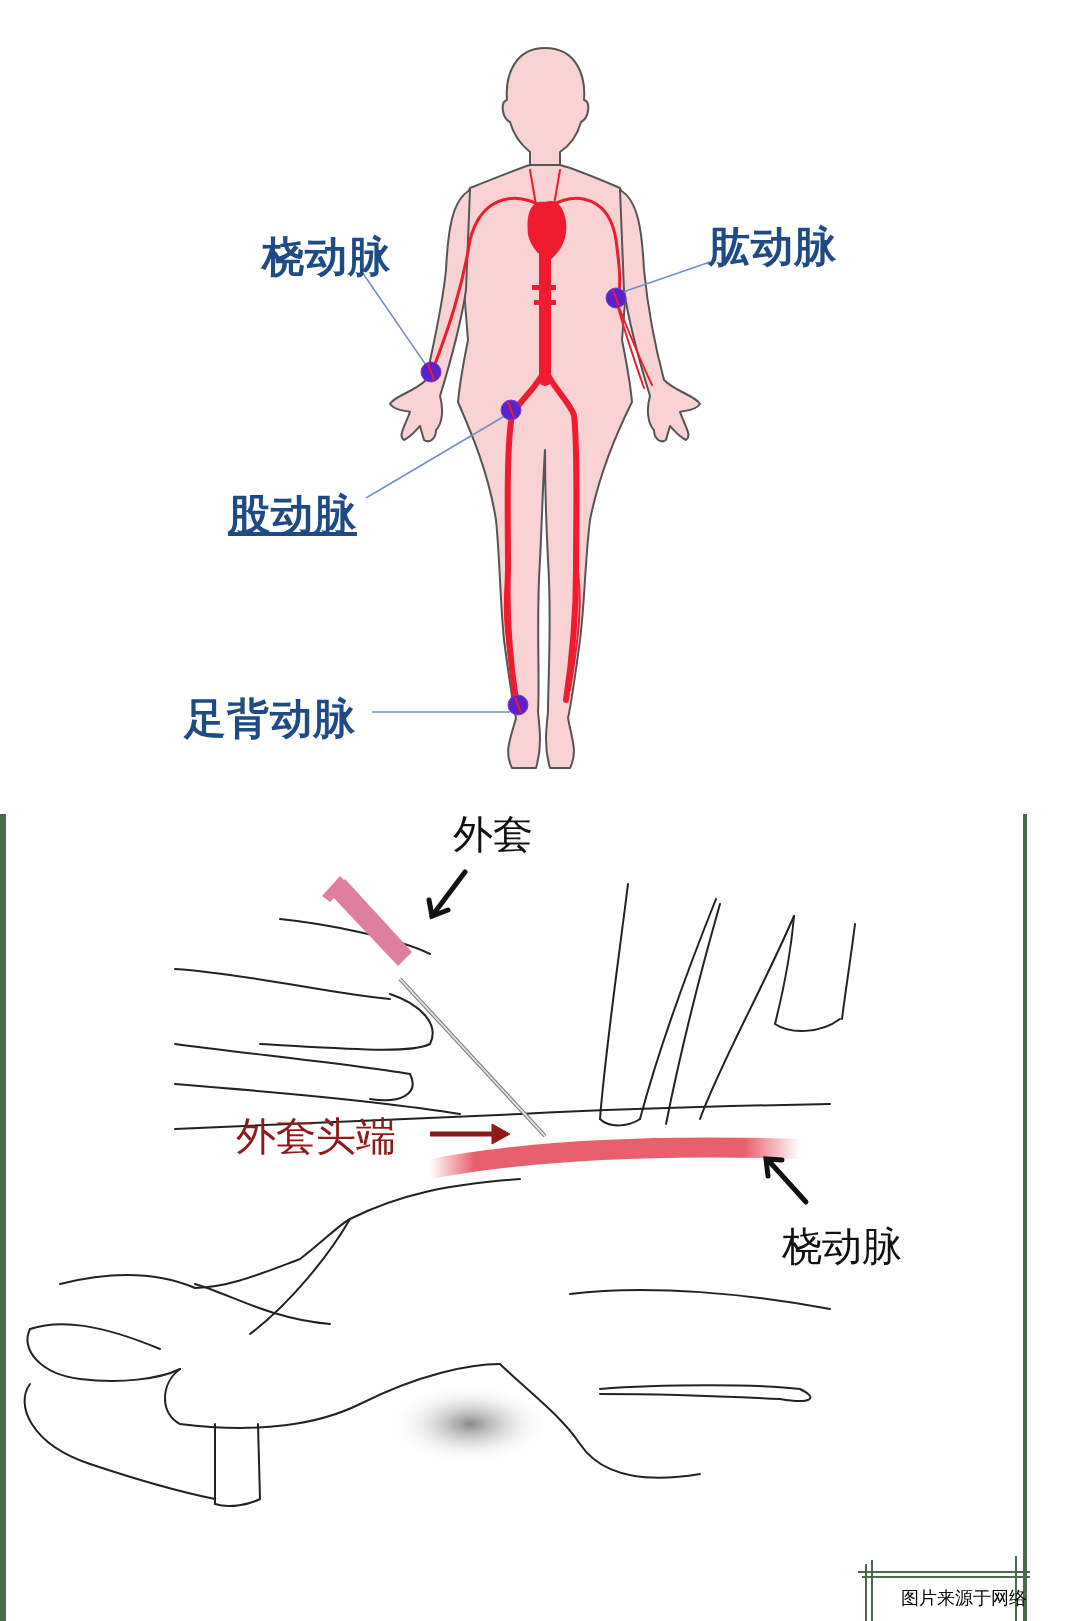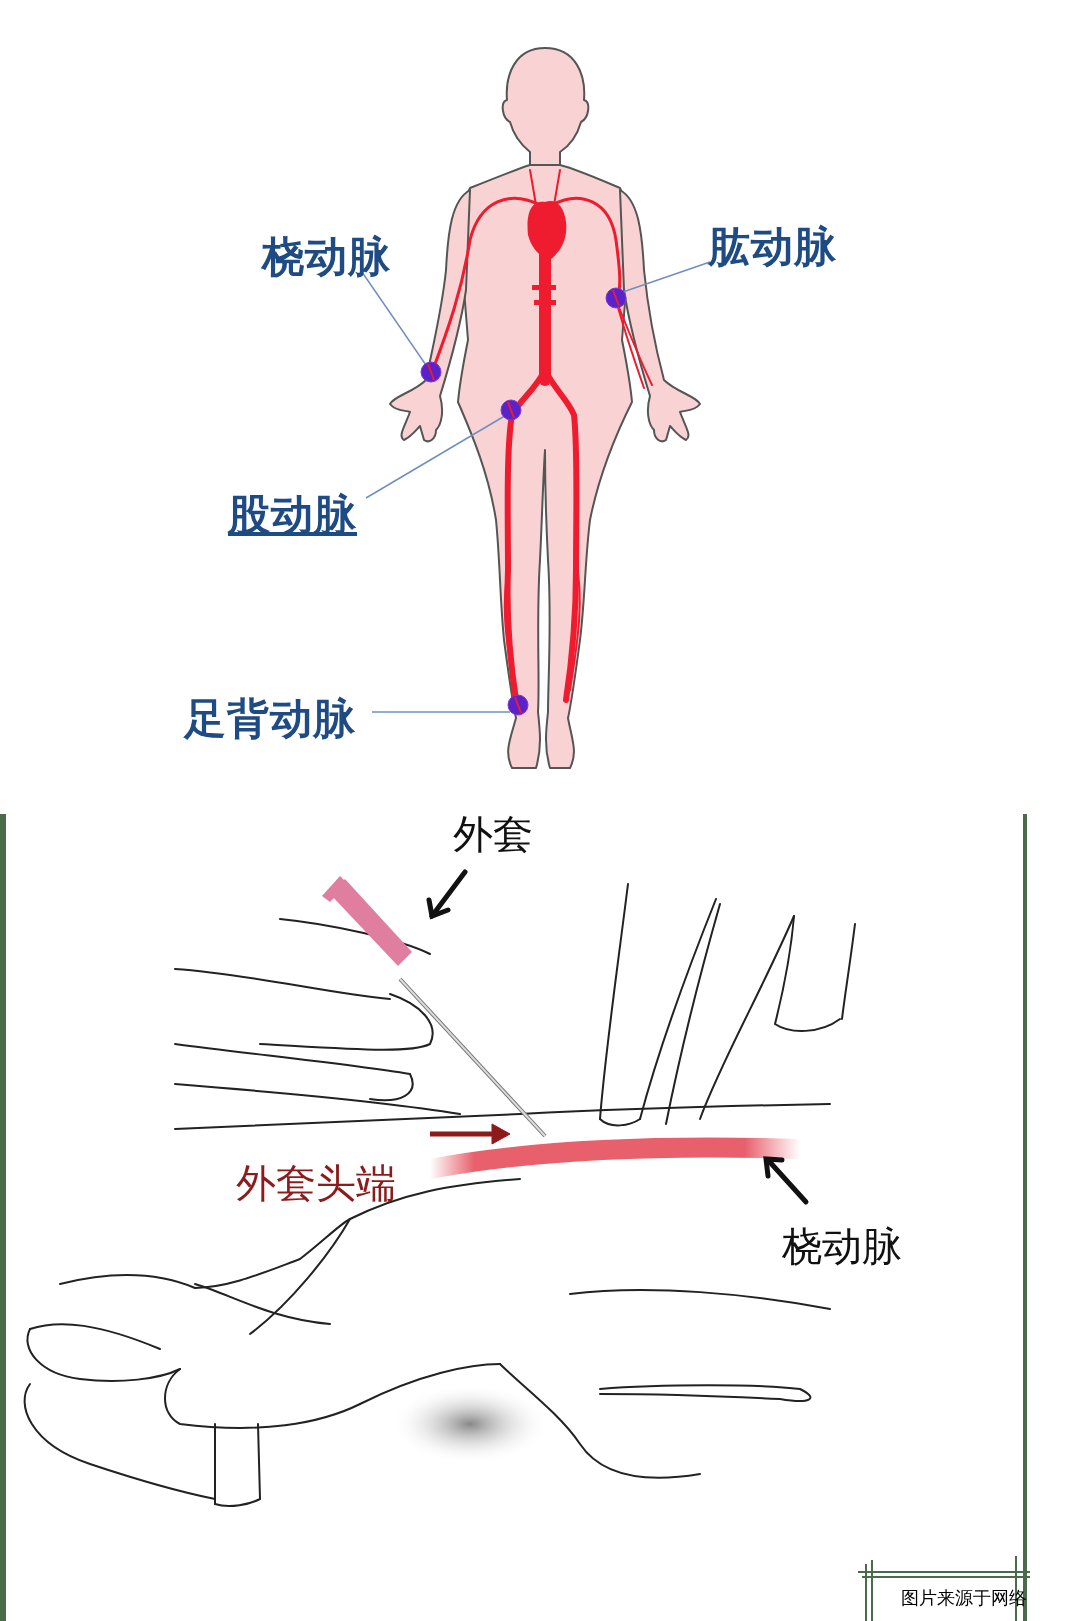--- a/index.html
+++ b/index.html
@@ -162,17 +162,17 @@
     <g stroke="#4a6b4a" stroke-width="2">
       <line x1="858" y1="1568" x2="1030" y2="1568"></line>
       <line x1="862" y1="1573" x2="1030" y2="1573"></line>
       <line x1="872" y1="1556" x2="872" y2="1621"></line>
       <line x1="866" y1="1560" x2="866" y2="1621"></line>
       <line x1="1016" y1="1552" x2="1016" y2="1621"></line>
     </g>
   </svg>
 
   <div class="label-black" style="left:453px; top:0px;">外套</div>
-  <div class="label-red" style="left:236px; top:302px;margin-top:47px;">外套头端</div>
+  <div class="label-red" style="left:236px; top:302px;">外套头端</div>
   <div class="label-black" style="left:782px; top:412px;">桡动脉</div>
 </div>
 
 <div class="watermark">图片来源于网络</div>
 
 </body></html>

